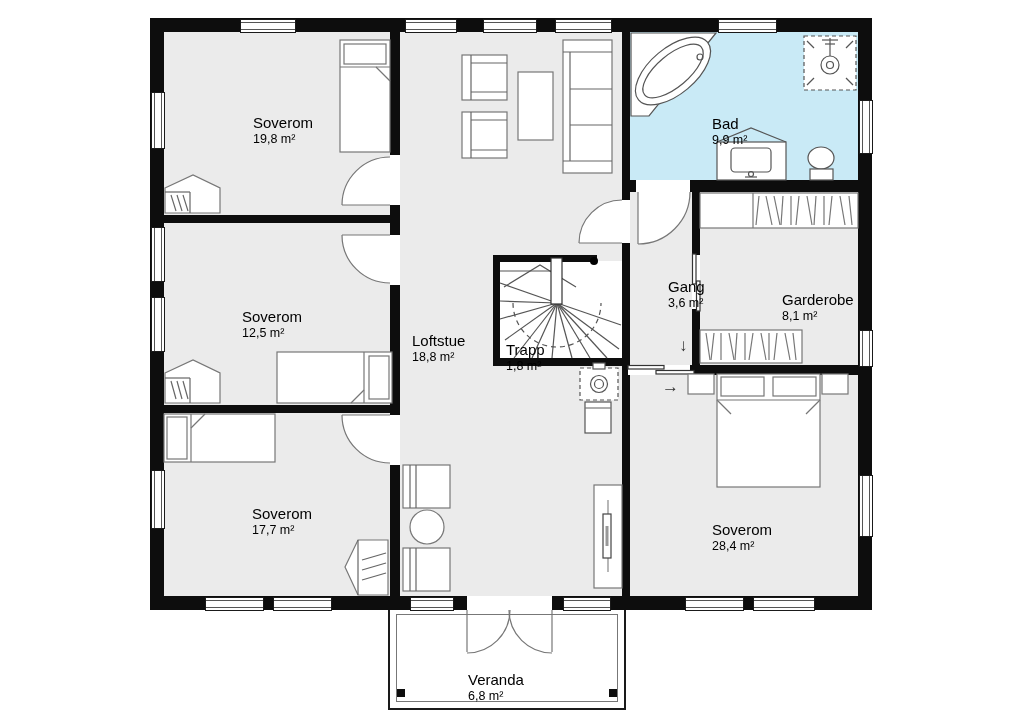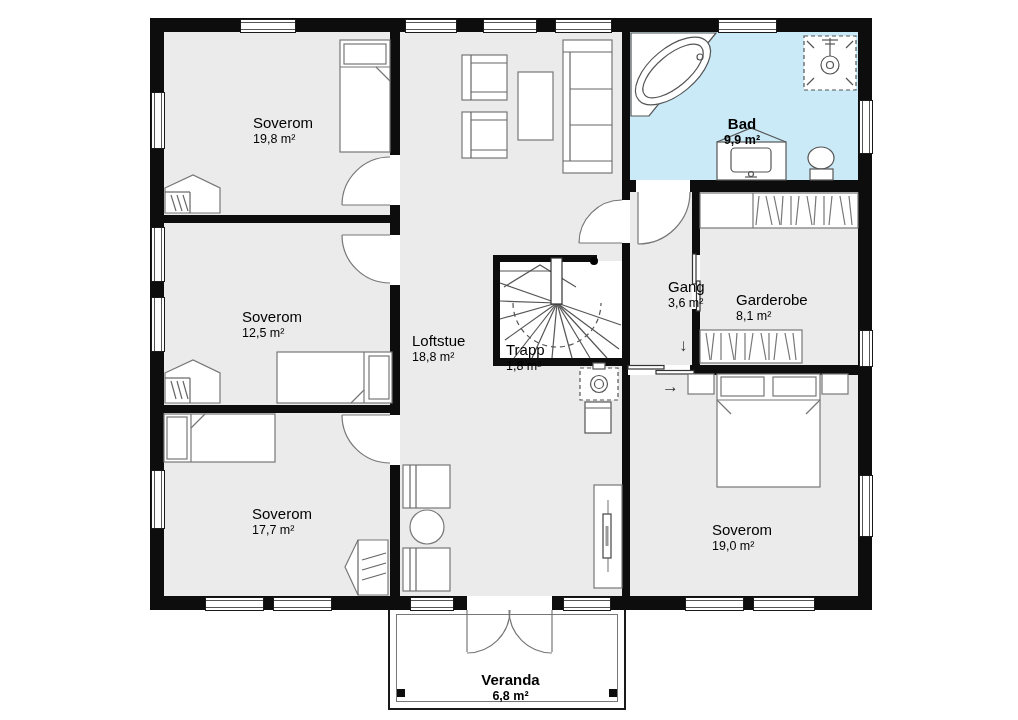--- a/index.html
+++ b/index.html
@@ -15,21 +15,21 @@
   .winH::before,.winH::after{content:"";position:absolute;left:0;right:0;height:1px;background:#555;}
   .winH::before{top:2px}.winH::after{bottom:2px}
   .winV{border-left:1.5px solid #1a1a1a;border-right:1.5px solid #1a1a1a;
         border-top:1px solid #1a1a1a;border-bottom:1px solid #1a1a1a;}
   .winV::before,.winV::after{content:"";position:absolute;top:0;bottom:0;width:1px;background:#555;}
   .winV::before{left:2px}.winV::after{right:2px}
   
   .lbl{position:absolute;white-space:nowrap;}
   .lbl .nm{font-size:15px;line-height:18px;margin-top:20px;}
   .lbl .ar{font-size:12.5px;line-height:15px;}
-  .lbl.ctr{text-align:center;font-weight:bold;}
+  .lbl.ctr{}
   .arrow{position:absolute;font-size:17px;color:#333;}
   svg{position:absolute;left:0;top:0;}
   .veranda-outer{position:absolute;left:388px;top:610px;width:238px;height:100px;
                  border:2px solid #1a1a1a;border-top:none;background:#fff;box-sizing:border-box;}
   .veranda-inner{position:absolute;left:6px;right:6px;top:4px;bottom:6px;border:1px solid #777;}
   .post{position:absolute;width:8px;height:8px;background:#0d0d0d;}
 </style>
 </head>
 <body>
 
@@ -342,27 +342,27 @@
     <div class="ar">1,8 m²</div>
   </div>
   <div class="lbl ctr" style="left:712px;top:95px;width:60px;">
     <div class="nm">Bad</div>
     <div class="ar">9,9 m²</div>
   </div>
   <div class="lbl" style="left:668px;top:258px;">
     <div class="nm">Gang</div>
     <div class="ar">3,6 m²</div>
   </div>
-  <div class="lbl" style="left:736px;top:271px;">
+  <div class="lbl" style="left:782px;top:271px;">
     <div class="nm">Garderobe</div>
     <div class="ar">8,1 m²</div>
   </div>
   <div class="lbl" style="left:712px;top:501px;">
     <div class="nm">Soverom</div>
-    <div class="ar">19,0 m²</div>
+    <div class="ar">28,4 m²</div>
   </div>
   <div class="lbl ctr" style="left:468px;top:651px;width:85px;">
     <div class="nm">Veranda</div>
     <div class="ar">6,8 m²</div>
   </div>
 
   <div class="arrow" style="left:679px;top:336px;">↓</div>
   <div class="arrow" style="left:662px;top:377px;">→</div>
 
 </div>

